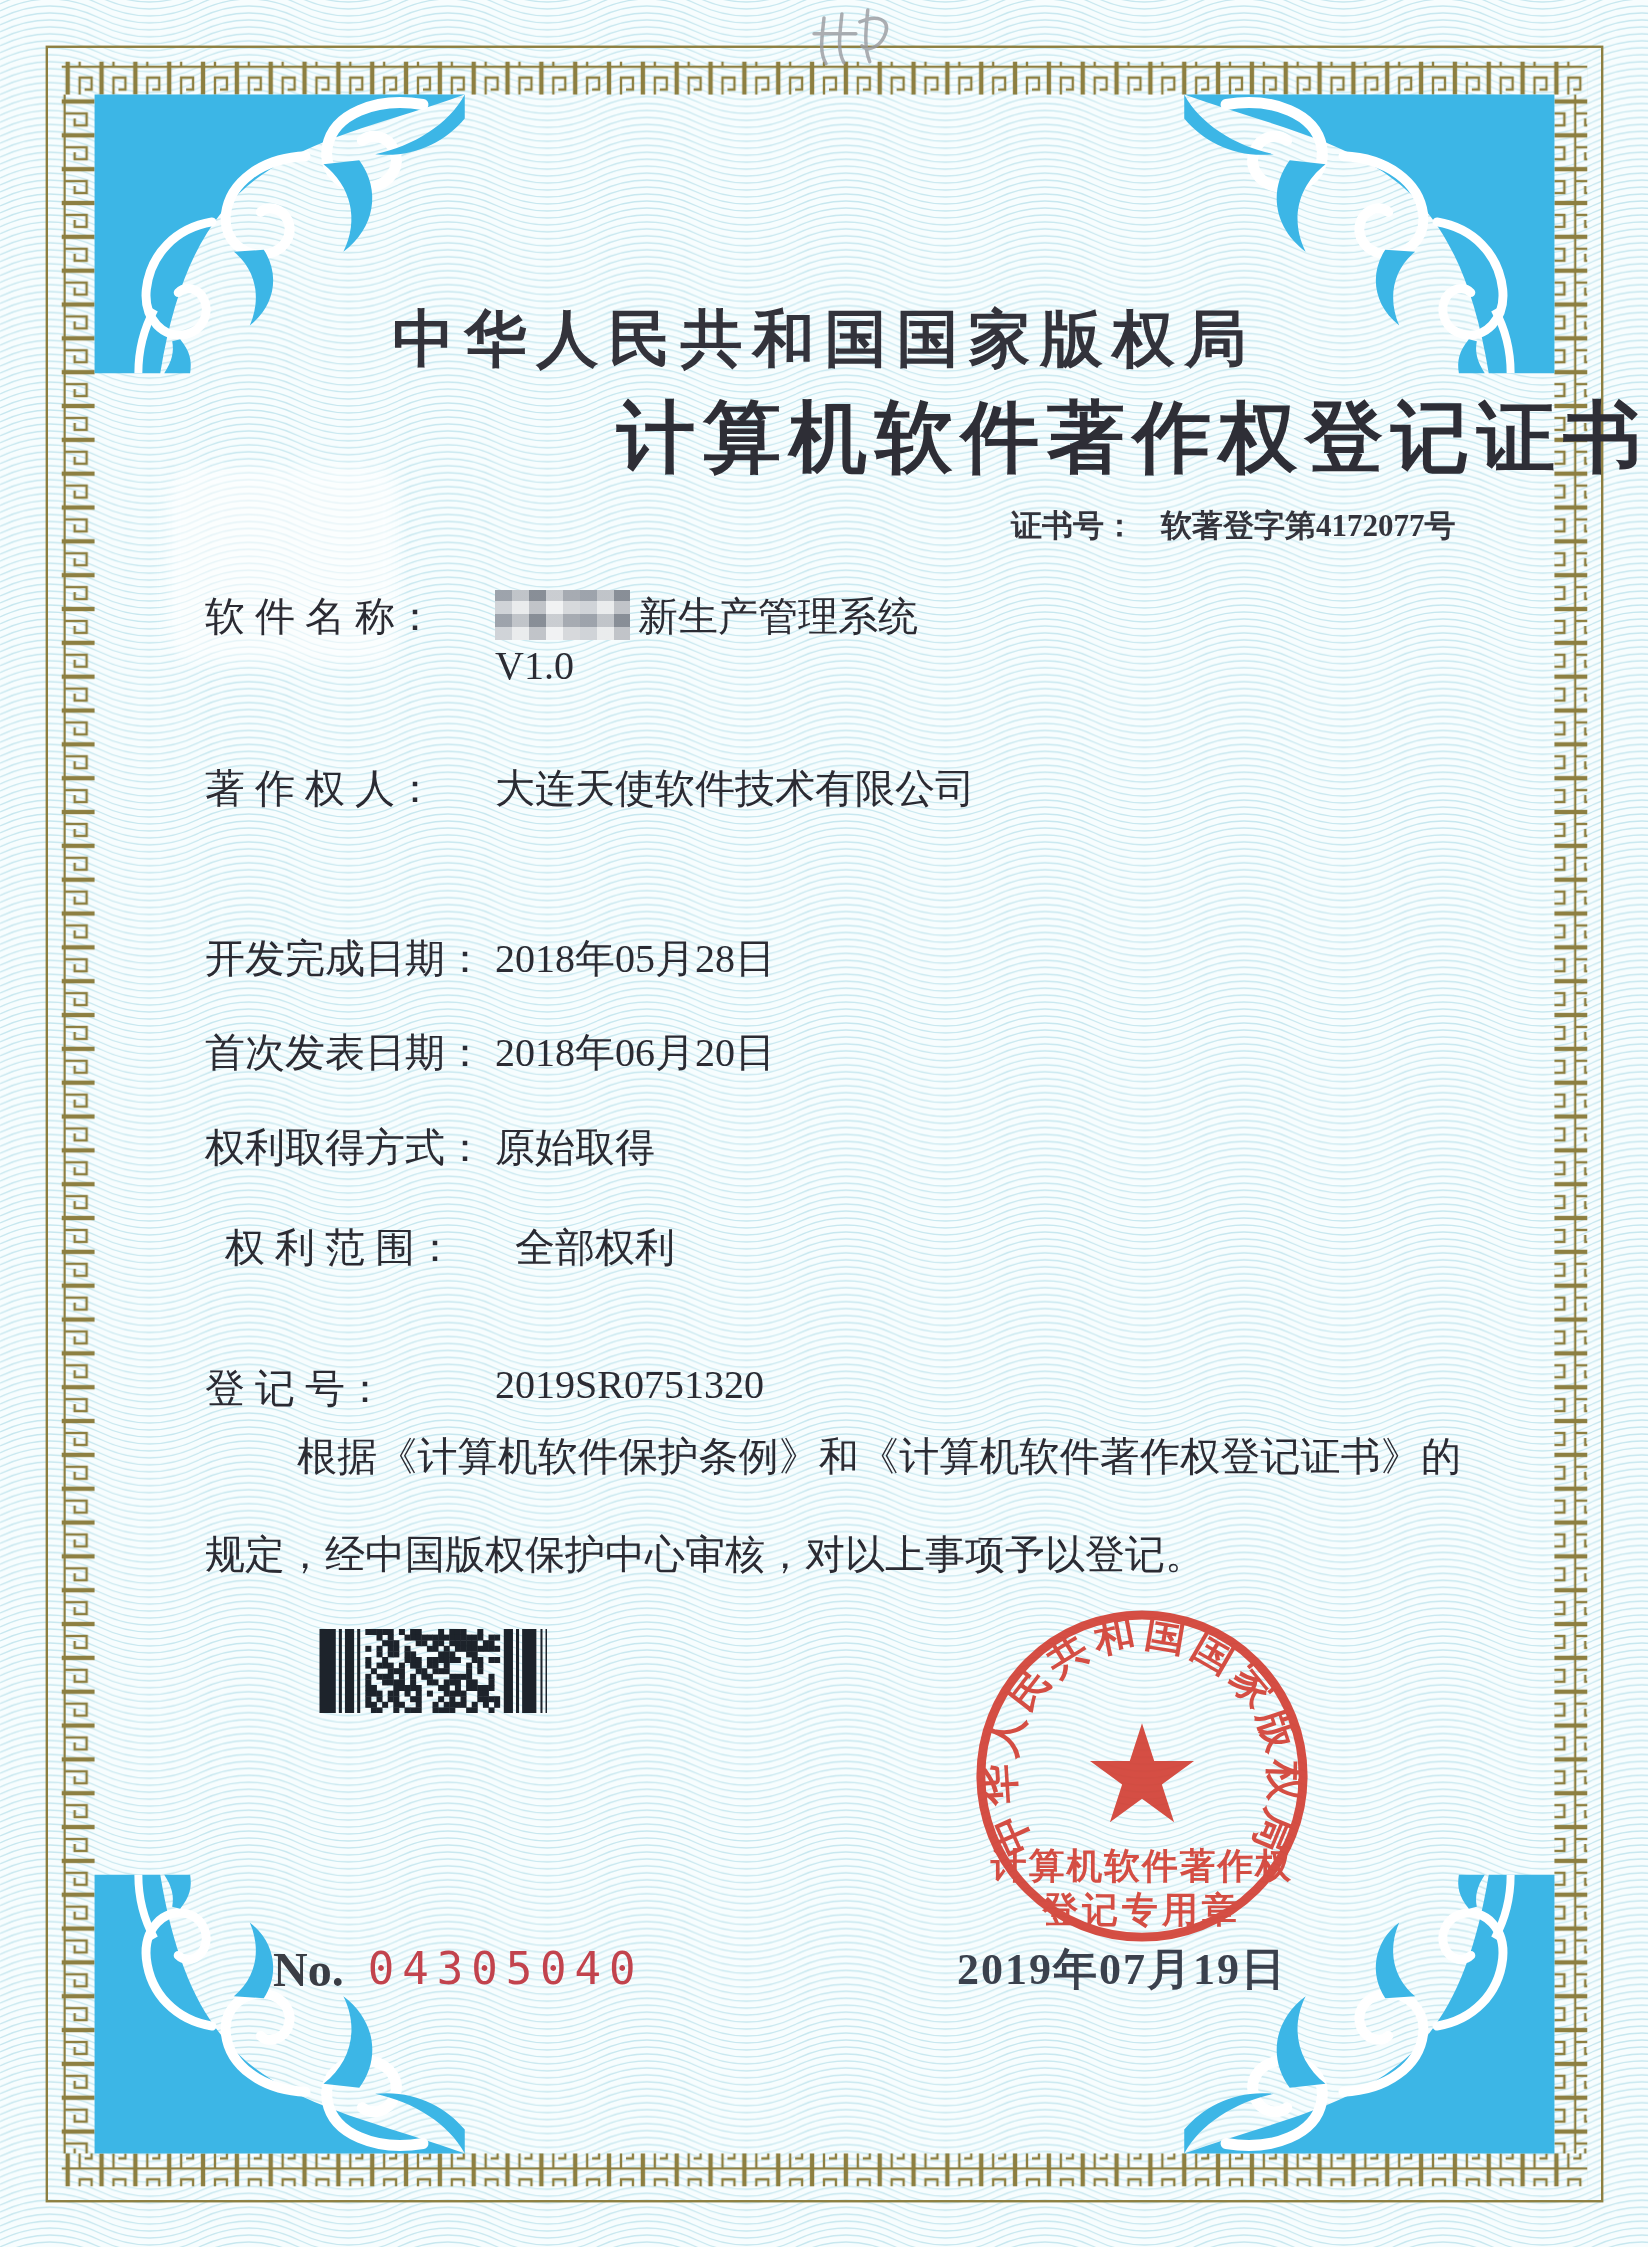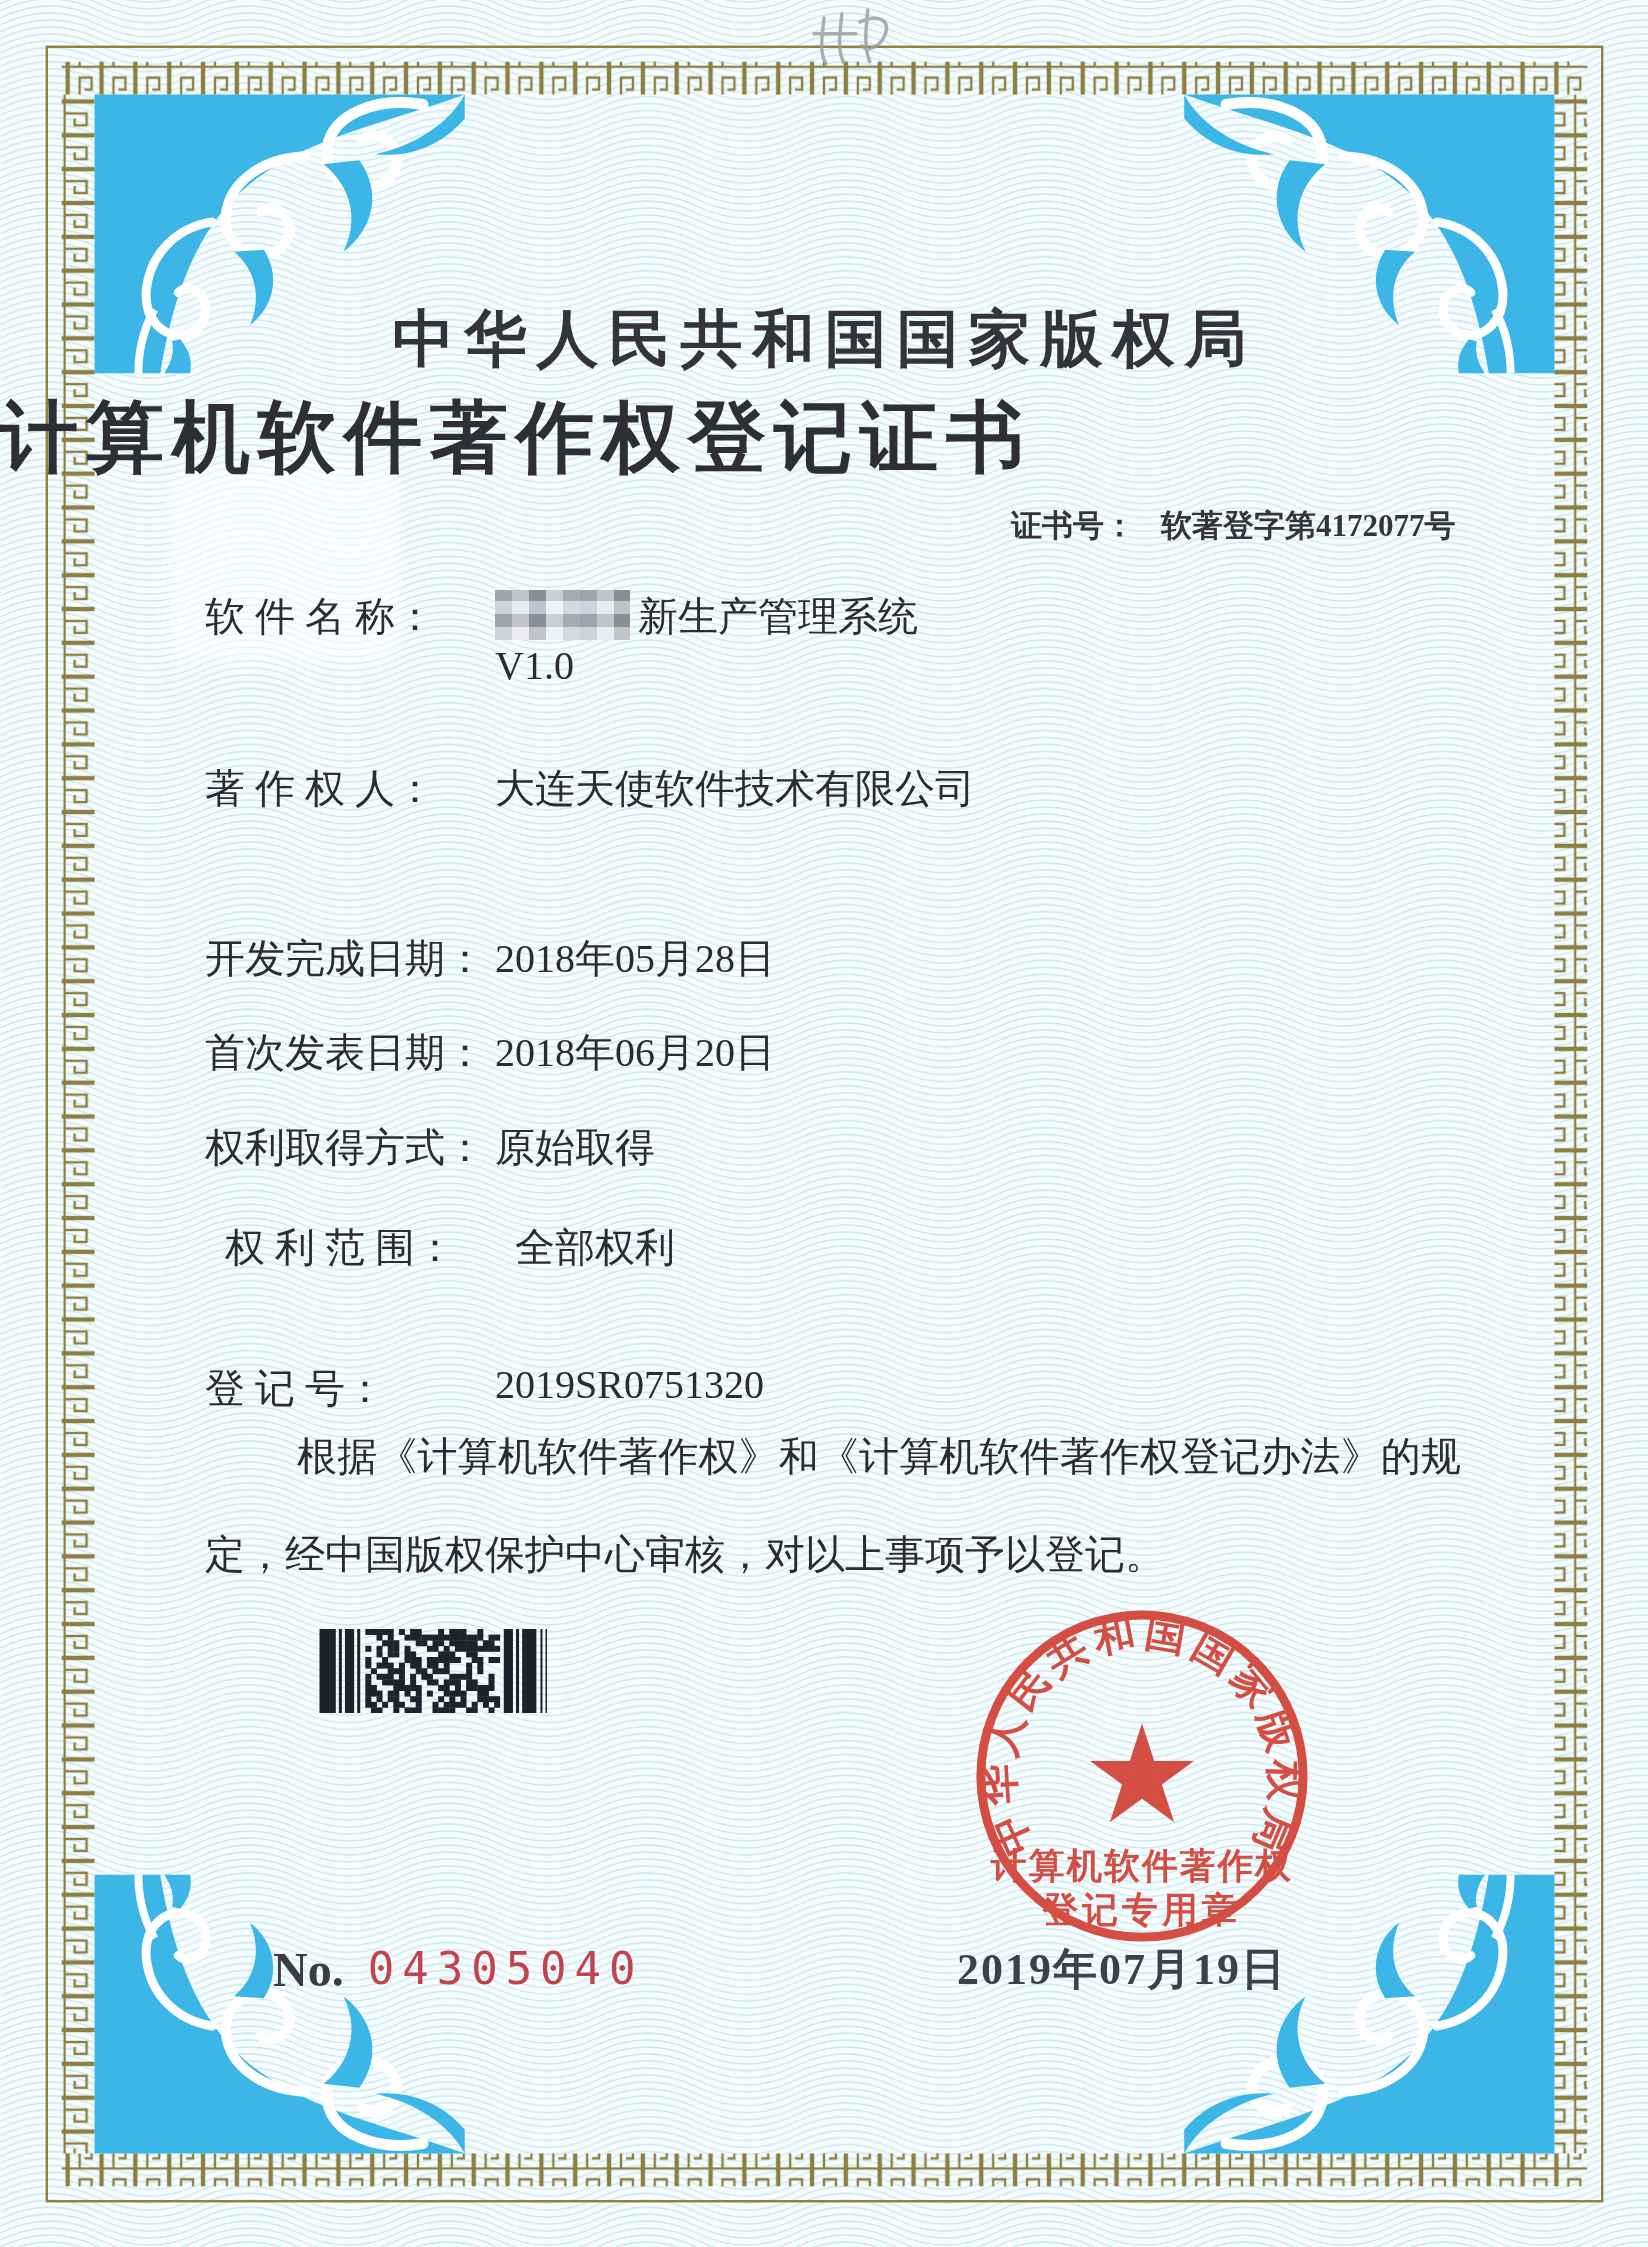--- a/index.html
+++ b/index.html
@@ -9,21 +9,21 @@
     font-family:"Liberation Serif","DejaVu Serif",serif;
     color:#2b2b33;
   }
   .bg{position:absolute;left:0;top:0;z-index:0;}
   .layer{position:absolute;z-index:2;}
   .authority{
     left:0;right:0;top:297px;text-align:center;
     font-size:62px;font-weight:700;letter-spacing:10px;color:#33333b;white-space:nowrap;
   }
   .certtitle{
-    left:0;right:0;top:386px;text-align:left;
+    left:0;right:0;top:386px;text-align:right;
     font-size:78px;font-weight:700;letter-spacing:8px;color:#2e2e36;white-space:nowrap;
   }
   .certno{left:1011px;top:505px;font-size:31px;font-weight:600;color:#34343c;white-space:nowrap;}
   .certno .v{margin-left:26px;margin-top:9px;}
   .row{position:absolute;left:205px;font-size:40px;white-space:nowrap;z-index:2;color:#2b2b33;}
   .row .val{position:absolute;left:290px;top:0;}
   .r0{top:589px;} .r1{top:761px;} .r2{top:931px;} .r3{top:1025px;}
   .r4{top:1120px;} .r5{top:1220px;margin-left:20px;} .r6{top:1313px;margin-top:48px;}
   .redact{
     display:inline-block;width:135px;height:50px;vertical-align:-10px;margin-right:8px;
@@ -157,21 +157,21 @@
   </div>
   <div class="row r5">
     <span>权  利  范  围：</span>
     <span class="val">全部权利</span>
   </div>
   <div class="row r6">
     <span>登      记      号：</span>
     <span class="val">2019SR0751320</span>
   </div>
 
-  <div class="layer statement">根据《计算机软件著作权》和《计算机软件著作权登记办法》的规定，经中国版权保护中心审核，对以上事项予以登记。</div>
+  <div class="layer statement">根据《计算机软件保护条例》和《计算机软件著作权登记证书》的规定，经中国版权保护中心审核，对以上事项予以登记。</div>
 
   <svg class="layer barcode" width="231" height="84" viewBox="0 0 220 82.5">
     <g id="barcode-g" fill="#1d232b">
         <rect x="0" y="0" width="16" height="82.5"></rect>
         <rect x="19" y="0" width="3" height="82.5"></rect>
         <rect x="25" y="0" width="9" height="82.5"></rect>
         <rect x="37" y="0" width="3" height="82.5"></rect>
         <rect x="45" y="0" width="5.9" height="5.9"></rect>
         <rect x="45" y="16.5" width="5.9" height="5.9"></rect>
         <rect x="45" y="27.5" width="5.9" height="5.9"></rect>

